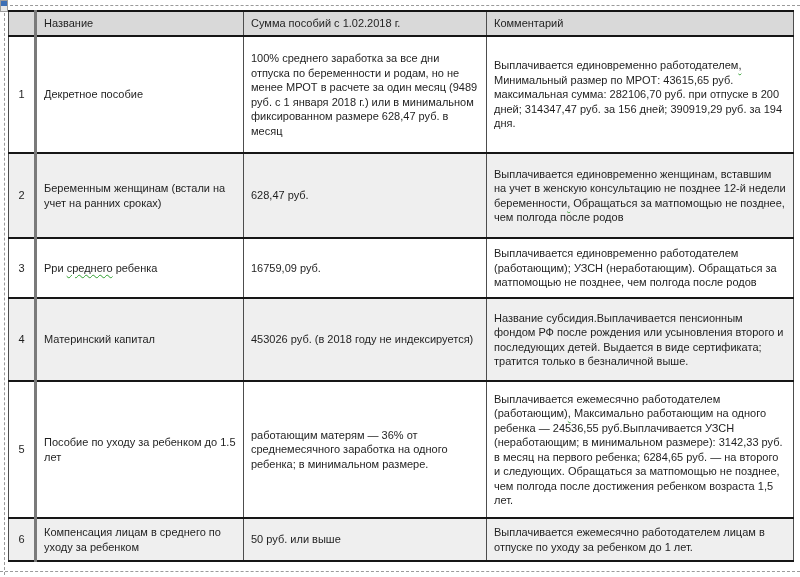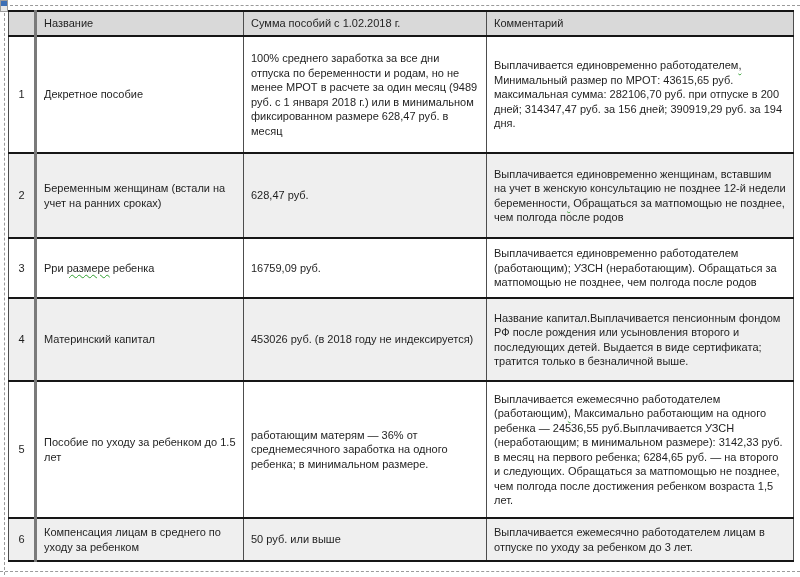--- a/index.html
+++ b/index.html
@@ -118,38 +118,38 @@
           <td><span>Выплачивается единовременно работодателем</span><span class="sq-green">,</span><span> Минимальный размер по МРОТ: 43615,65 руб. максимальная сумма: 282106,70 руб. при отпуске в 200 дней; 314347,47 руб. за 156 дней; 390919,29 руб. за 194 дня.</span></td>
         </tr>
         <tr>
           <td class="num">2</td>
           <td><span>Беременным женщинам (встали на учет на ранних сроках)</span></td>
           <td><span>628,47 руб.</span></td>
           <td><span>Выплачивается единовременно женщинам, вставшим на учет в женскую консультацию не позднее 12-й недели беременности</span><span class="sq-green">,</span><span> Обращаться за матпомощью не позднее, чем полгода после родов</span></td>
         </tr>
         <tr>
           <td class="num">3</td>
-          <td><span class="sq-red">Рри</span><span> </span><span class="sq-green">размере</span><span> ребенка</span></td>
+          <td><span class="sq-red">Рри</span><span> </span><span class="sq-green">среднего</span><span> ребенка</span></td>
           <td><span>16759,09 руб.</span></td>
           <td><span>Выплачивается единовременно работодателем (работающим); УЗСН (неработающим). Обращаться за матпомощью не позднее, чем полгода после родов</span></td>
         </tr>
         <tr>
           <td class="num">4</td>
           <td><span>Материнский капитал</span></td>
           <td><span>453026 руб. (в 2018 году не индексируется)</span></td>
-          <td><span>Название </span><span class="sq-red">капитал.Выплачивается</span><span> пенсионным фондом РФ после рождения или усыновления второго и последующих детей. Выдается в виде сертификата; тратится только в безналичной выше.</span></td>
+          <td><span>Название </span><span class="sq-red">субсидия.Выплачивается</span><span> пенсионным фондом РФ после рождения или усыновления второго и последующих детей. Выдается в виде сертификата; тратится только в безналичной выше.</span></td>
         </tr>
         <tr>
           <td class="num">5</td>
           <td><span>Пособие по уходу за ребенком до 1.5 лет</span></td>
           <td><span>работающим матерям — 36% от среднемесячного заработка на одного ребенка; в минимальном размере.</span></td>
           <td><span>Выплачивается ежемесячно работодателем (работающим)</span><span class="sq-green">,</span><span> Максимально работающим на одного ребенка — 24536,55 </span><span class="sq-red">руб.Выплачивается</span><span> УЗСН (неработающим; в минимальном размере): 3142,33 руб. в месяц на первого ребенка; 6284,65 руб. — на второго и следующих. Обращаться за матпомощью не позднее, чем полгода после достижения ребенком возраста 1,5 лет.</span></td>
         </tr>
         <tr>
           <td class="num">6</td>
           <td><span>Компенсация лицам в среднего по уходу за ребенком</span></td>
           <td><span>50 руб. или выше</span></td>
-          <td><span>Выплачивается ежемесячно работодателем лицам в отпуске по уходу за ребенком до 3 лет.</span></td>
+          <td><span>Выплачивается ежемесячно работодателем лицам в отпуске по уходу за ребенком до 1 лет.</span></td>
         </tr>
       </tbody>
   </table>
 
 </div>
 
 </body></html>

